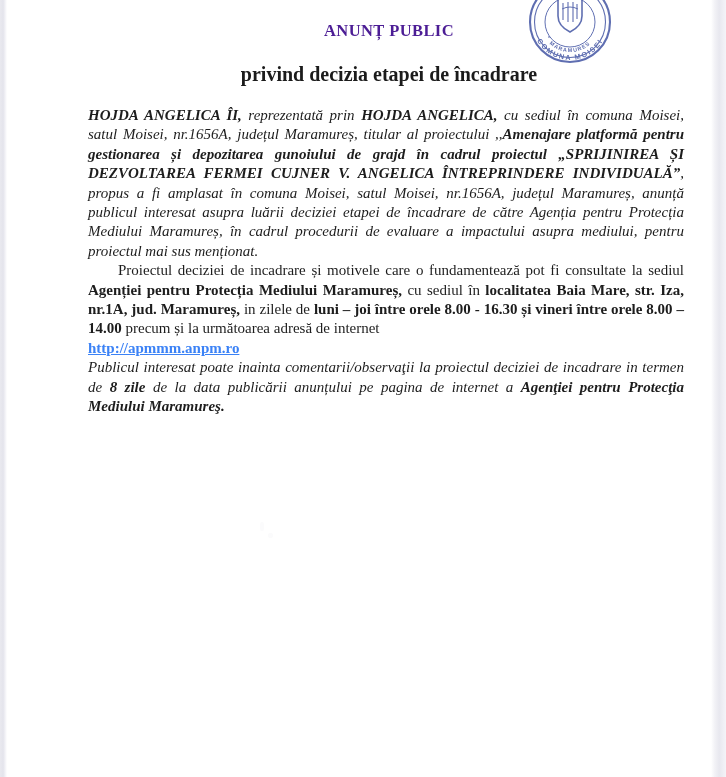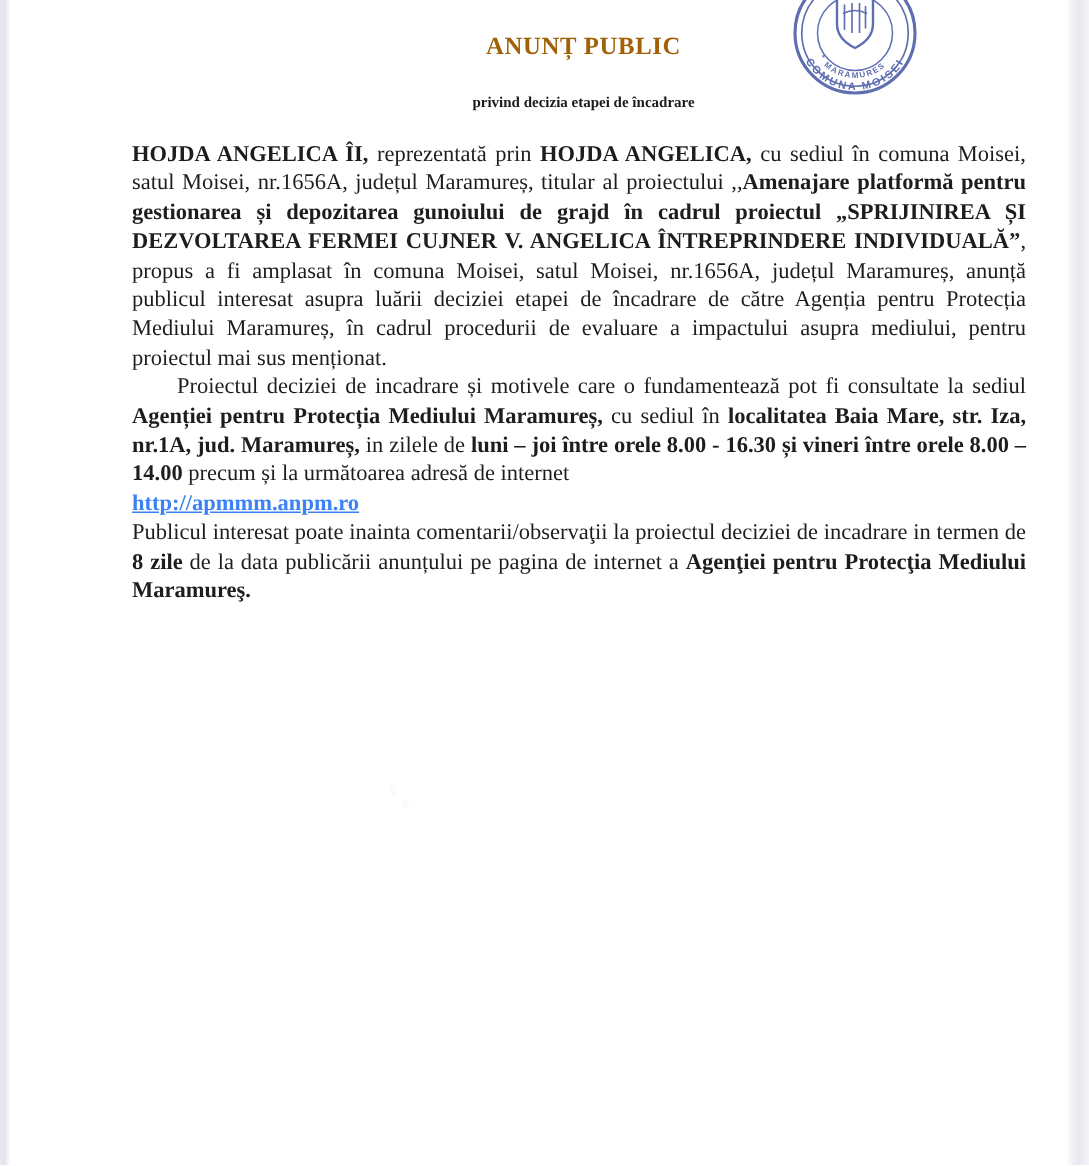--- a/index.html
+++ b/index.html
@@ -55,46 +55,46 @@
     left: 88px;
     top: 0;
     width: 596px;
   }
 
   .doc-title {
     text-align: center;
     font-weight: bold;
     font-size: 16.5px;
     letter-spacing: 0.4px;
-    color: #a16207;
+    color: #4c1d95;
     margin: 0;
     padding-top: 21px;
     padding-left: 6px;
   }
   .doc-subtitle {
     text-align: center;
     font-weight: bold;
-    font-size: 10px;
+    font-size: 20px;
     color: #1b1b1b;
     margin: 0;
     padding-top: 22px;
     padding-left: 6px;
   }
 
   .para {
     font-size: 15px;
     line-height: 19.4px;
     color: #1d1d1d;
     text-align: justify;
     text-justify: inter-word;
     margin: 0;
   }
   .para.p-first { padding-top: 20px; }
   .para.p-indent { text-indent: 30px; }
-  .para.p-flush  { text-indent: 0; }
+  .para.p-flush  { text-indent: 0; font-style: italic; }
 
   b, .b { font-weight: bold; }
 
   .url-line {
     font-size: 15px;
     line-height: 19.4px;
     font-weight: bold;
     color: #3b82f6;
     text-decoration: underline;
     margin: 0;

